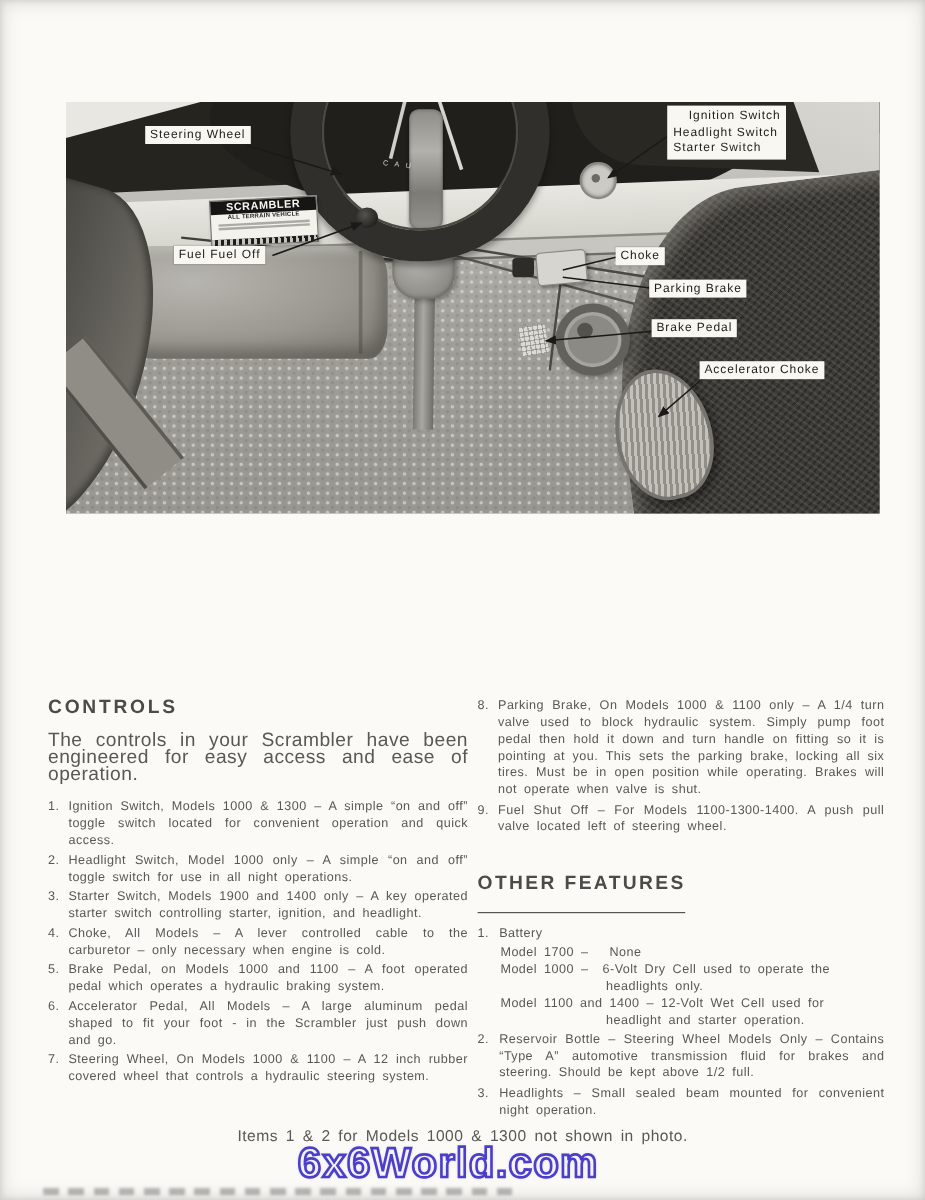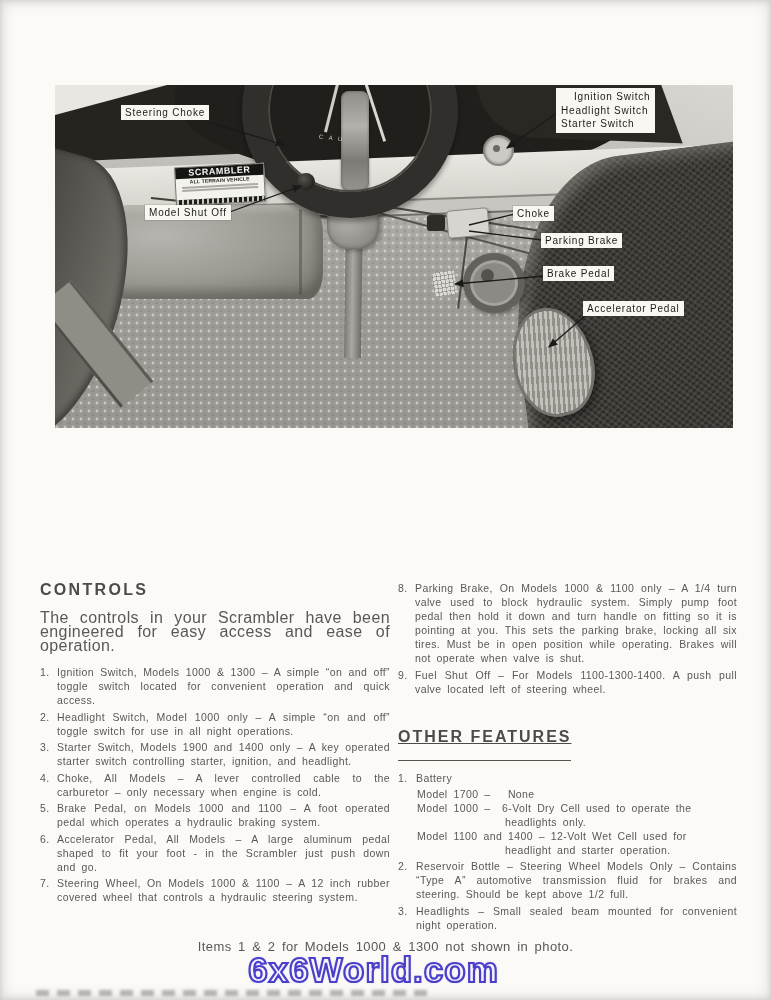--- a/index.html
+++ b/index.html
@@ -105,21 +105,21 @@
   .leaders{left:0;top:0;width:678px;height:343px;z-index:8;}
   .ph-label{z-index:9;background:#f8f7f2;color:#1c1c1a;font-size:10px;letter-spacing:.8px;
     padding:1px 4px;line-height:13px;white-space:nowrap;box-shadow:0 0 0 1px rgba(40,40,36,.12);}
   .ph-label.multi{line-height:13.5px;padding:2px 5px;}
 
   
   .columns{position:absolute;left:40px;top:581px;width:697px;display:flex;}
   .col-left{width:350px;margin-right:8px;}
   .col-right{width:339px;margin-left:auto;}
   .heading{font-size:16px;font-weight:bold;letter-spacing:2.3px;color:#4c4b48;margin:0;}
-  .heading.underlined{display:inline-block;border-bottom:1.5px solid #55544f;padding-bottom:14px;letter-spacing:2px;text-decoration:underline;}
+  .heading.underlined{display:inline-block;border-bottom:1.5px solid #55544f;padding-bottom:14px;letter-spacing:2px;}
   .intro{font-size:16px;line-height:14px;letter-spacing:.4px;word-spacing:2.5px;
     color:#595855;margin:12px 0 12px 0;text-align:justify;}
   .li{position:relative;padding-left:17px;font-size:10.5px;line-height:14px;
     letter-spacing:.4px;word-spacing:2.5px;color:#595855;text-align:justify;margin-bottom:2.5px;}
   .li .num{position:absolute;left:0;top:0;}
   .of-head-wrap{margin-top:32px;}
   .battery{margin-top:10px;}
   .b-line{font-size:10.5px;line-height:14px;letter-spacing:.4px;word-spacing:2.5px;
     color:#595855;margin-left:19px;white-space:pre-wrap;}
   .b-wrap{margin-left:107px;}
@@ -193,31 +193,31 @@
     </defs>
     <line x1="150" y1="36" x2="229" y2="60" stroke="#1a1a18" stroke-width="1.3" marker-end="url(#arw)"></line>
     <line x1="502" y1="28" x2="452" y2="63" stroke="#1a1a18" stroke-width="1.3" marker-end="url(#arw)"></line>
     <line x1="172" y1="128" x2="246" y2="101" stroke="#1a1a18" stroke-width="1.3" marker-end="url(#arw)"></line>
     <line x1="460" y1="129" x2="414" y2="140" stroke="#1a1a18" stroke-width="1.3"></line>
     <line x1="487" y1="155" x2="414" y2="146" stroke="#1a1a18" stroke-width="1.3"></line>
     <line x1="489" y1="191" x2="400" y2="199" stroke="#1a1a18" stroke-width="1.3" marker-end="url(#arw)"></line>
     <line x1="531" y1="230" x2="494" y2="262" stroke="#1a1a18" stroke-width="1.3" marker-end="url(#arw)"></line>
   </svg>
 
-  <div class="ph-label" style="left:66px;top:20px;">Steering Choke</div>
+  <div class="ph-label" style="left:66px;top:20px;">Steering Wheel</div>
   <div class="ph-label multi" style="left:501px;top:3px;">
     <div style="position:static;padding-left:13px;">Ignition Switch</div>
     <div style="position:static;">Headlight Switch</div>
     <div style="position:static;">Starter Switch</div>
   </div>
-  <div class="ph-label" style="left:90px;top:120px;">Model Shut Off</div>
+  <div class="ph-label" style="left:90px;top:120px;">Fuel Fuel Off</div>
   <div class="ph-label" style="left:458px;top:121px;">Choke</div>
   <div class="ph-label" style="left:486px;top:148px;">Parking Brake</div>
   <div class="ph-label" style="left:488px;top:181px;">Brake Pedal</div>
-  <div class="ph-label" style="left:528px;top:216px;">Accelerator Pedal</div>
+  <div class="ph-label" style="left:528px;top:216px;">Accelerator Choke</div>
 </div>
 
 <div class="columns">
 
   <div class="col-left">
     <h2 class="heading">CONTROLS</h2>
     <p class="intro">The controls in your Scrambler have been engineered for easy access and ease of operation.</p>
 
     <div class="li"><span class="num">1.</span><span>Ignition Switch, Models 1000 &amp; 1300 – A simple “on and off” toggle switch located for convenient operation and quick access.</span></div>
     <div class="li"><span class="num">2.</span><span>Headlight Switch, Model 1000 only – A simple “on and off” toggle switch for use in all night operations.</span></div>

